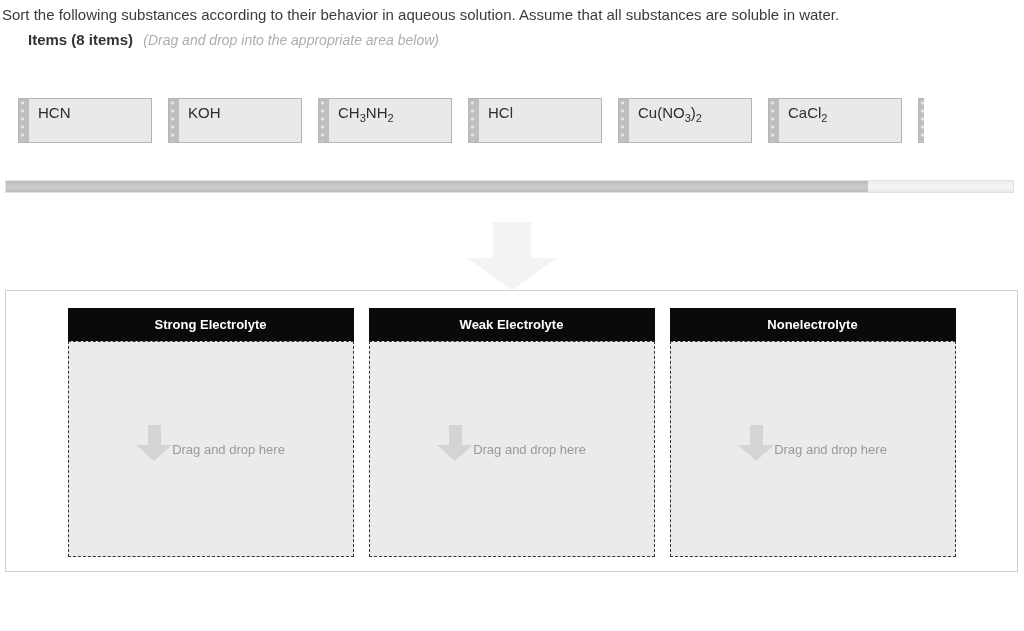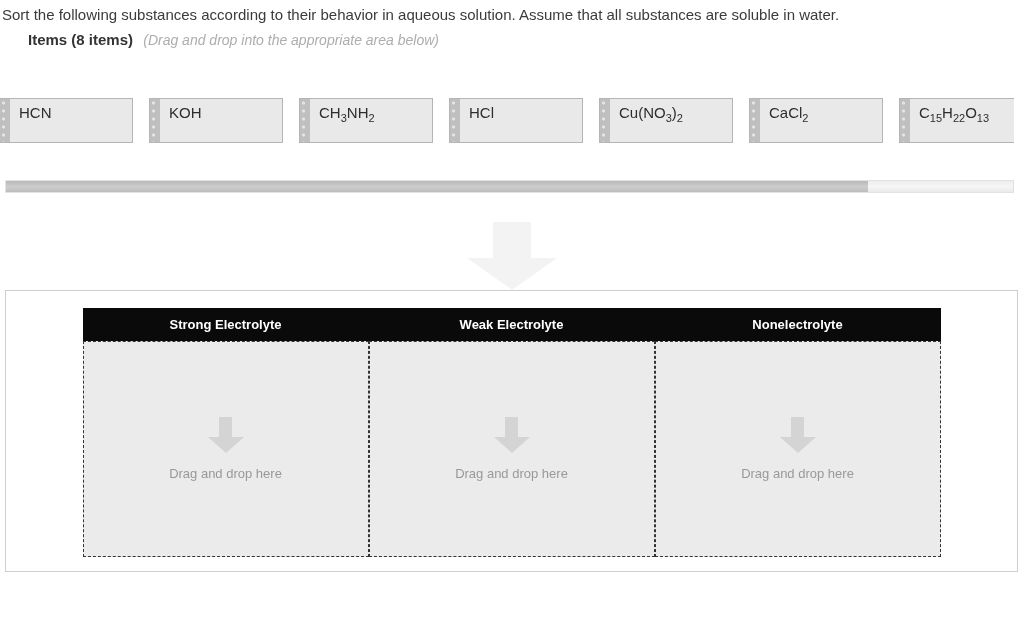--- a/index.html
+++ b/index.html
@@ -16,23 +16,23 @@
     font-size:15px; line-height:19px; color:#3b3b3b; padding-left:2px;
   }
   .items-header {
     margin:7px 0 14px 28px; font-size:15px;
   }
   .items-label { font-weight:bold; color:#333; }
   .items-hint { font-style:italic; color:#adadad; font-size:14px; margin-left:6px; }
 
   
   .items-tray {
-    margin-top:50px; width:1014px; height:47px;
+    margin-top:50px; width:924px; height:47px;
     padding-left:18px; overflow:hidden;
-    display:flex; gap:16px;justify-content:center;
+    display:flex; gap:16px;
   }
   .item-card {
     flex:0 0 134px; width:134px; height:45px;
     background:#e9e9e9; border:1px solid #b5b5b5;
     display:flex; cursor:grab;
   }
   .item-handle {
     width:10px; height:100%; background:#bfbfbf;
     background-image:radial-gradient(circle at 3.5px 4px, #e4e4e4 1.3px, rgba(0,0,0,0) 1.9px);
     background-size:10px 8px;
@@ -64,32 +64,32 @@
   }
 
   
   .cat-heading {
     margin:17px 0 5px 2px; font-size:16px; font-weight:600; color:#444;
   }
   .cat-container {
     margin-left:5px; width:1013px; height:282px;
     border:1px solid #cfcfcf; background:#fff;
     padding-top:17px;
-    display:flex; justify-content:center; 
+    display:flex; justify-content:center; gap:15px;
   }
   .cat-box { width:286px; }
   .cat-header {
     height:33px; background:#0a0a0a; color:#ffffff;
     font-size:13px; font-weight:600;
     display:flex; align-items:center; justify-content:center;
   }
   .drop-zone {
     height:216px; background:#ebebeb;
     border:1px dashed #333;
-    display:flex; flex-direction:column; align-items:center; justify-content:center;
+    display:flex; flex-direction:row; align-items:center; justify-content:center;
   }
   .zone-arrow { width:36px; margin-bottom:13px; }
   .zone-arrow .stem { width:13px; height:20px; background:#d4d4d4; margin:0 auto; }
   .zone-arrow .head {
     width:0; height:0; margin:0 auto;
     border-left:18px solid rgba(0,0,0,0);
     border-right:18px solid rgba(0,0,0,0);
     border-top:16px solid #d4d4d4;
   }
   .zone-placeholder { font-size:13px; color:#999999; }

